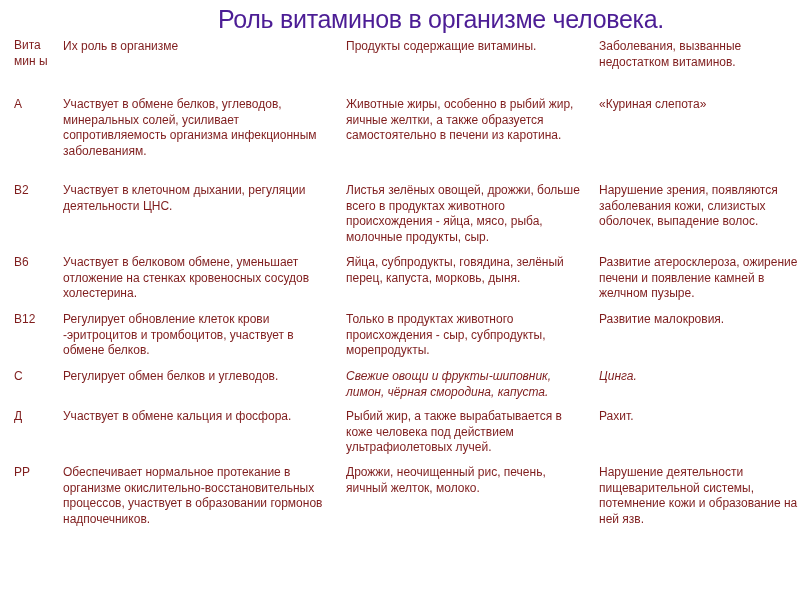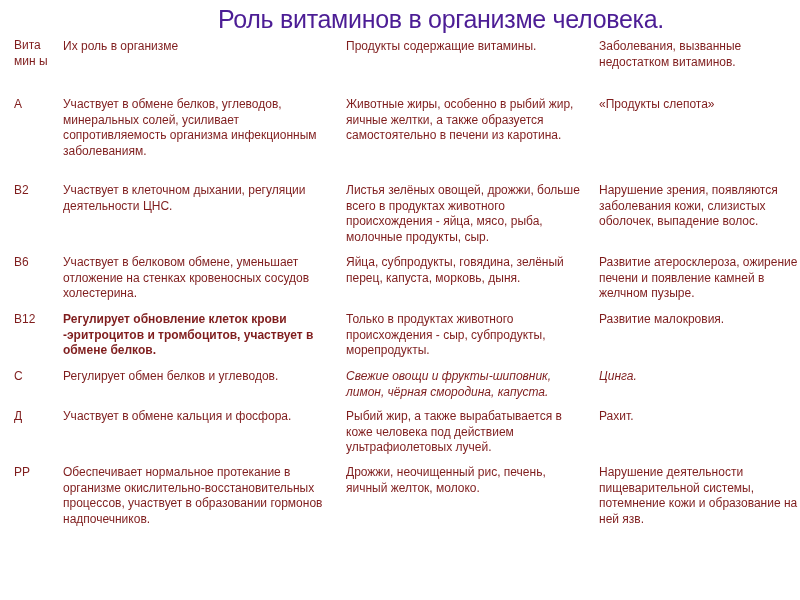--- a/index.html
+++ b/index.html
@@ -51,41 +51,41 @@
     <th class="h1" style="padding-top:2px;">Вита мин ы</th>
     <th style="padding-top:3px;padding-left:8px;margin-top:36px;">Их роль в организме</th>
     <th style="padding-top:3px;padding-left:10px;">Продукты содержащие витамины.</th>
     <th style="padding-top:3px;padding-left:10px;">Заболевания, вызванные недостатком витаминов.</th>
   </tr>
 
   <tr style="height:86px;">
     <td>А</td>
     <td style="padding-left:8px;">Участвует в обмене белков, углеводов, минеральных солей, усиливает сопротивляемость организма инфекционным заболеваниям.</td>
     <td style="padding-left:10px;">Животные жиры, особенно в рыбий жир, яичные желтки, а также образуется самостоятельно в печени из каротина.</td>
-    <td style="padding-left:10px;">«Продукты слепота»</td>
+    <td style="padding-left:10px;">«Куриная слепота»</td>
   </tr>
 
 
   <tr style="height:72px;">
     <td>В2</td>
     <td style="padding-left:8px;">Участвует в клеточном дыхании, регуляции деятельности ЦНС.</td>
     <td style="padding-left:10px;">Листья зелёных овощей, дрожжи, больше всего в продуктах животного происхождения - яйца, мясо, рыба, молочные продукты, сыр.</td>
     <td style="padding-left:10px;">Нарушение зрения, появляются заболевания кожи, слизистых оболочек, выпадение волос.</td>
   </tr>
 
   <tr style="height:57px;">
     <td>В6</td>
     <td style="padding-left:8px;margin-top:37px;">Участвует в белковом обмене, уменьшает отложение на стенках кровеносных сосудов холестерина.</td>
     <td style="padding-left:10px;">Яйца, субпродукты, говядина, зелёный перец, капуста, морковь, дыня.</td>
     <td style="padding-left:10px;">Развитие атеросклероза, ожирение печени и появление камней в желчном пузыре.</td>
   </tr>
 
   <tr style="height:57px;">
     <td>В12</td>
-    <td style="padding-left:8px;font-weight:bold;">Регулирует обновление клеток крови -эритроцитов и тромбоцитов, участвует в обмене белков.</td>
+    <td style="padding-left:8px;">Регулирует обновление клеток крови -эритроцитов и тромбоцитов, участвует в обмене белков.</td>
     <td style="padding-left:10px;">Только в продуктах животного происхождения - сыр, субпродукты, морепродукты.</td>
     <td style="padding-left:10px;">Развитие малокровия.</td>
   </tr>
 
   <tr style="height:40px;">
     <td>С</td>
     <td style="padding-left:8px;">Регулирует обмен белков и углеводов.</td>
     <td style="padding-left:10px;font-style:italic;">Свежие овощи и фрукты-шиповник, лимон, чёрная смородина, капуста.</td>
     <td style="padding-left:10px;font-style:italic;">Цинга.</td>
   </tr>

